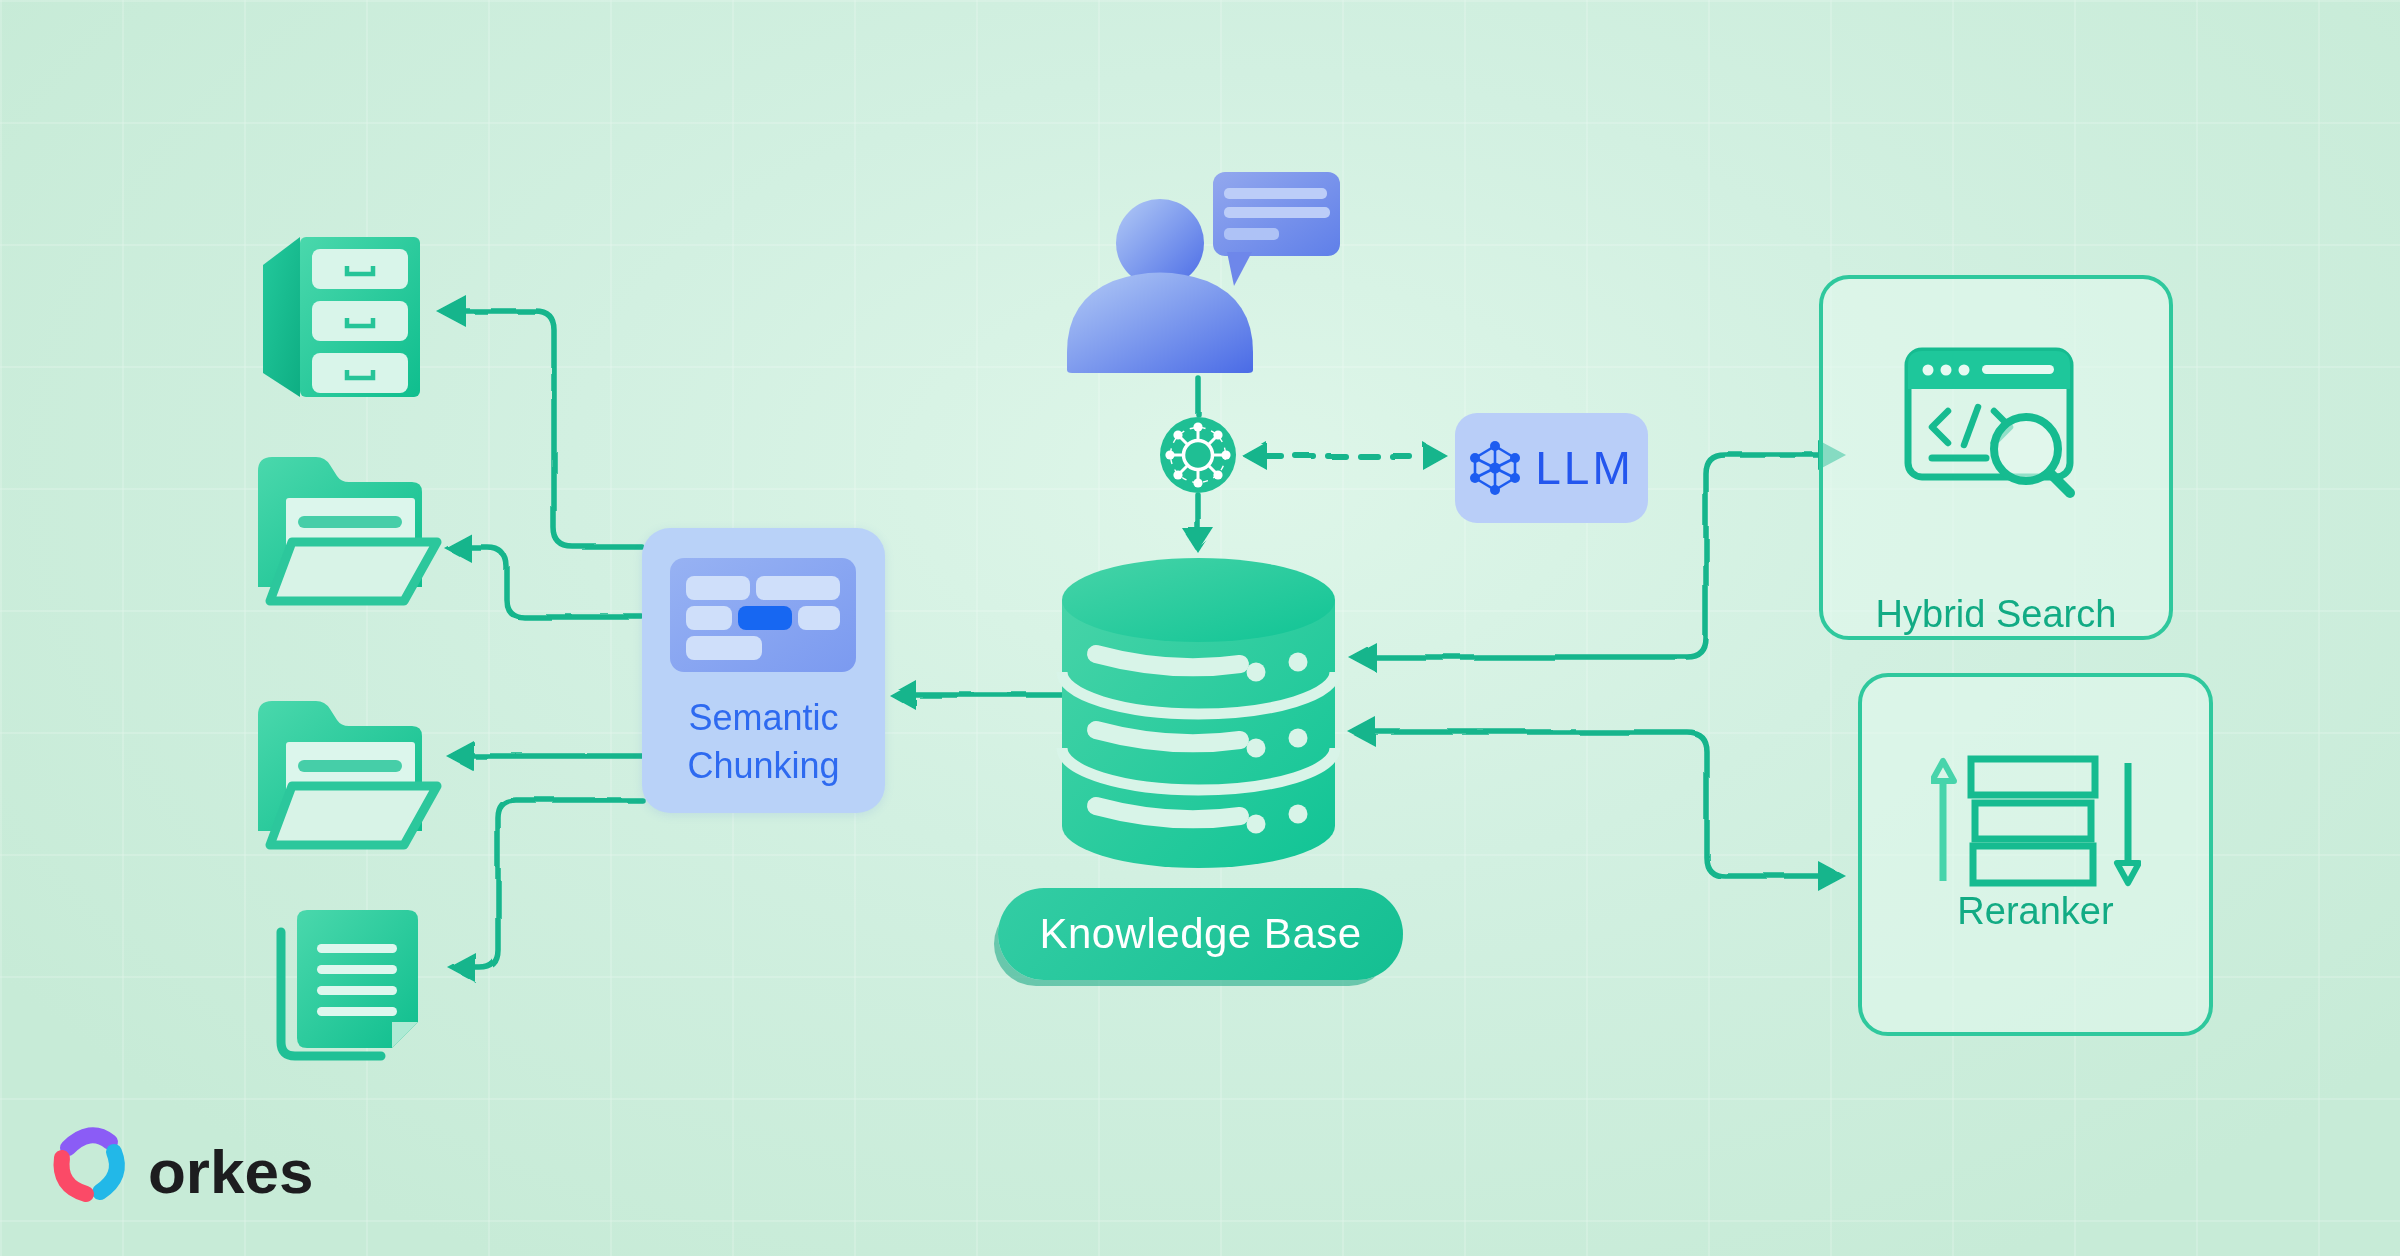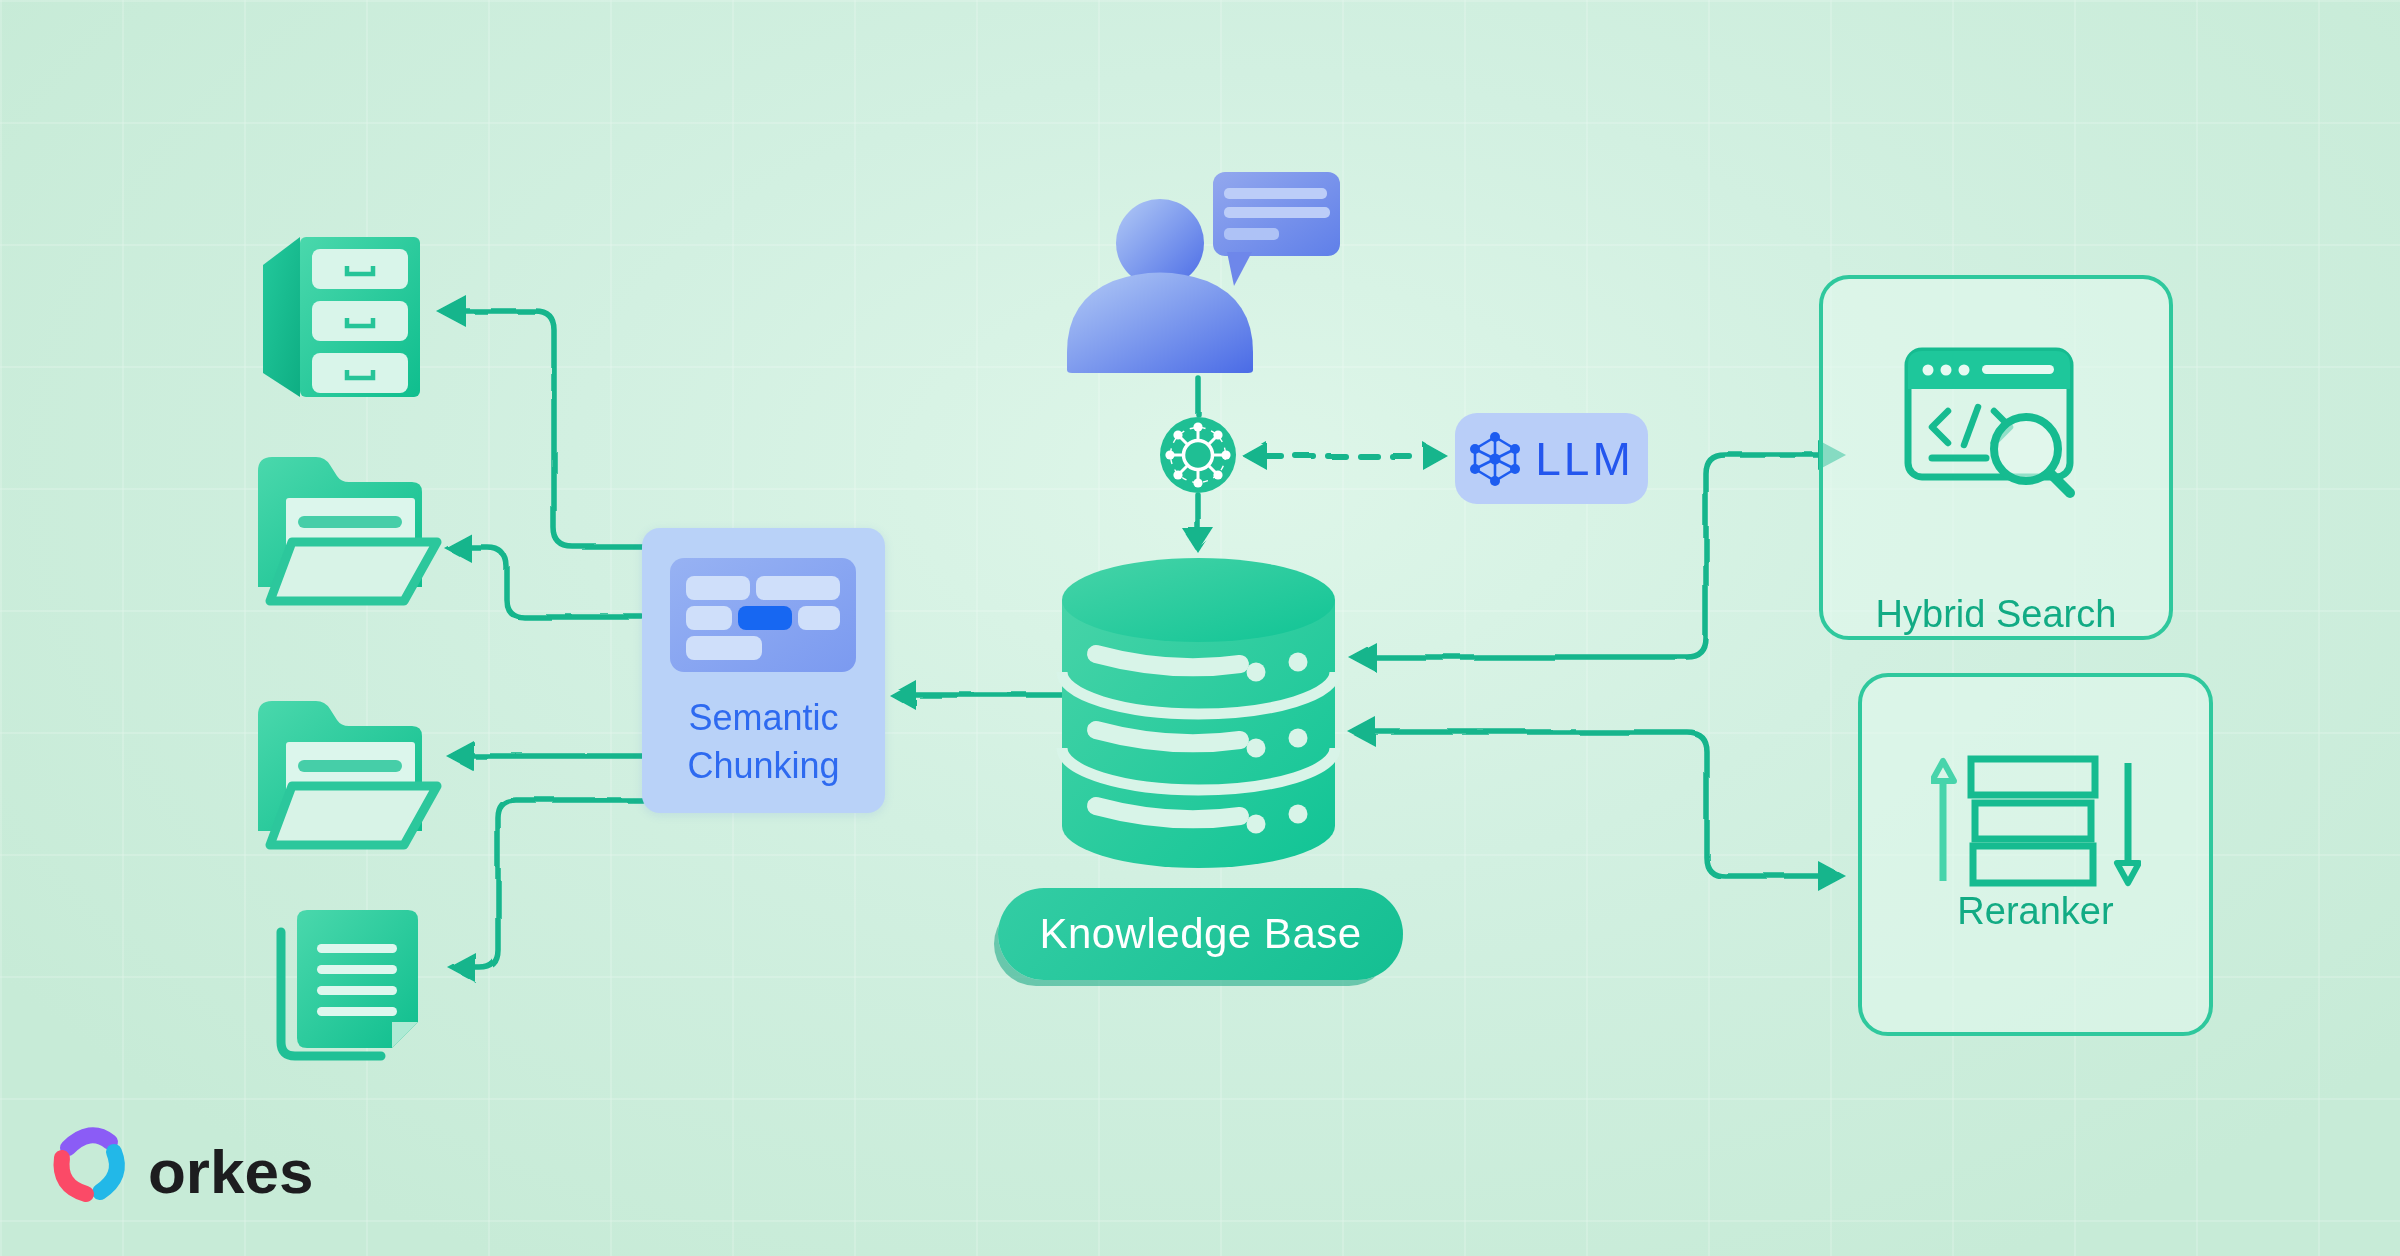--- a/index.html
+++ b/index.html
@@ -8,27 +8,27 @@
   #canvas::before{content:"";position:absolute;inset:0;
     background-image:
       linear-gradient(rgba(255,255,255,.45) 2px, transparent 2px),
       linear-gradient(90deg, rgba(255,255,255,.45) 2px, transparent 2px);
     background-size:122px 122px;opacity:.38;pointer-events:none;}
   .abs{position:absolute;}
   svg{display:block;}
   #diagram-svg{position:absolute;left:0;top:0;z-index:1;}
   .node{z-index:2;}
   
-  .sc-box{left:642px;top:528px;width:243px;height:285px;background:#b9d2f8;border-radius:18px;
+  .sc-box{left:642px;top:528px;width:243px;height:285px;background:#b9d2f8;border-radius:28px;
     box-shadow:0 2px 10px rgba(90,130,220,.15);}
   .sc-icon{position:absolute;left:28px;top:30px;}
   .sc-label{position:absolute;left:0;right:0;top:166px;text-align:center;
     font-size:36px;line-height:1.32;color:#2e6af0;font-weight:500;}
   
-  .llm-box{left:1455px;top:413px;width:193px;height:91px;background:#b9cef8;border-radius:22px;
+  .llm-box{left:1455px;top:413px;width:193px;height:110px;background:#b9cef8;border-radius:22px;
     display:flex;align-items:center;justify-content:center;gap:14px;}
   .llm-label{font-size:46px;color:#2456ee;letter-spacing:3px;font-weight:400;}
   
   .green-box{border:4px solid #2fc89d;border-radius:30px;background:rgba(228,249,239,.55);
     display:flex;flex-direction:column;align-items:center;}
   .hs-box{left:1819px;top:275px;width:346px;height:357px;padding-top:0;justify-content:space-between;}
   .hs-box .icon-wrap{margin-top:66px;}
   .hs-label{margin-top:48px;font-size:38px;color:#12ab84;font-weight:500;}
   .rr-box{left:1858px;top:673px;width:347px;height:355px;}
   .rr-box .icon-wrap{margin-top:78px;}

